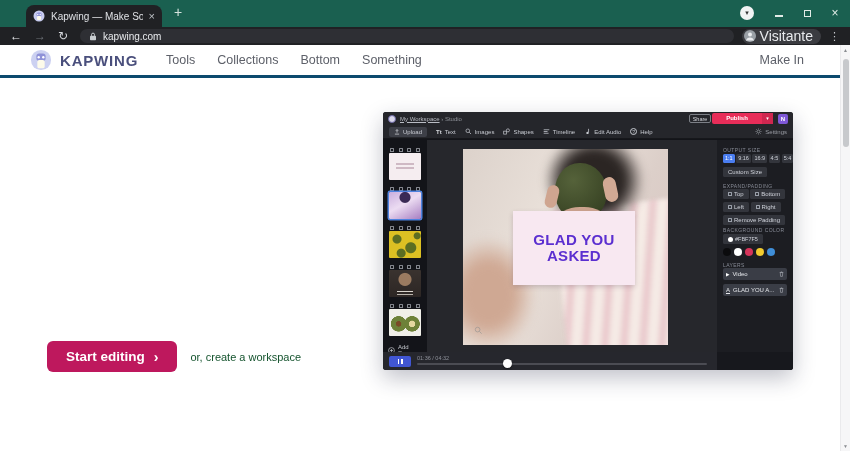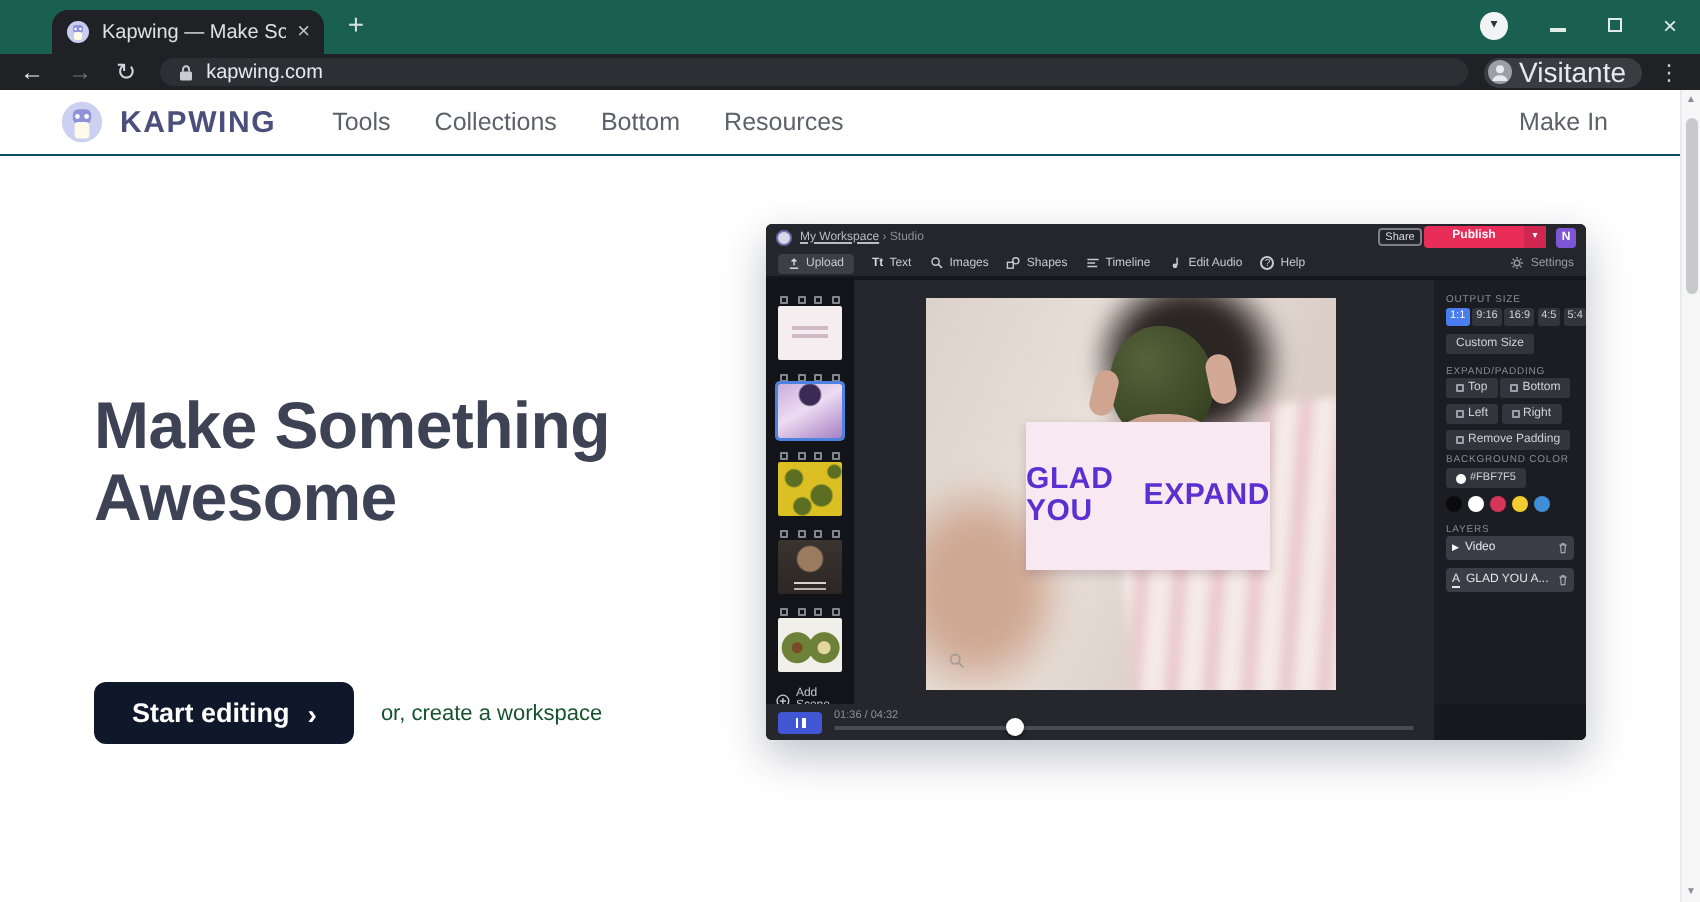--- a/index.html
+++ b/index.html
@@ -29,31 +29,31 @@
   .url { font-size:10px; color:#e8eaed; }
   .ppill { height:15px; border-radius:8px; background:#3b3c41; display:flex; align-items:center;
            gap:4px; padding:1px 8px 1px 2px; }
   .ppill .avatar { width:12px; height:12px; }
   .ppill .pname { font-size:14px; color:#e8eaed; }
   .kebab { color:#c4c7cb; font-size:11px; margin-left:8px; }
 
   
   .page { position:absolute; top:45px; left:0; width:850px; height:406px; background:#fff; }
   .site-header { height:33px; display:flex; align-items:center; padding:0 46px 0 30px;
-                 border-bottom:1px solid #0c4a6e; }
+                 border-bottom:3px solid #0c4a6e; }
   .brand { margin-left:8px; font-weight:bold; font-size:15px; letter-spacing:.8px; color:#4a4f7c; }
   .mainnav { margin-left:28px; display:flex; gap:22px; }
   .mainnav span, .signin { font-size:12.5px; color:#5d6069; }
   .signin { margin-left:auto; }
 
   .hero-title { position:absolute; left:47px; top:150px; width:290px; font-size:33px; line-height:1.1;
                 font-weight:800; color:#3d4254; letter-spacing:-.3px; }
   .hero-sub { position:absolute; left:47px; top:239px; width:322px; font-size:15.5px; line-height:1.32; color:#595e6b; }
   .cta-row { position:absolute; left:47px; top:296px; display:flex; align-items:center; gap:13px; }
-  .cta-btn { height:31px; padding:0 19px; background:#0f172a; border-radius:6px; color:#fff; border:none;
+  .cta-btn { height:31px; padding:0 19px; background:#be185d; border-radius:6px; color:#fff; border:none;
              font-weight:bold; font-size:13.5px; display:flex; align-items:center; gap:9px;
              font-family:inherit; cursor:pointer; }
   .cta-btn .chev { font-size:14px; font-weight:bold; }
   .cta-link { font-size:11px; color:#14532d; }
 
   
   .sbar { position:absolute; right:0; top:0; width:10px; height:406px; background:#f6f6f7; border-left:1px solid #eaeaec; }
   .sbar .arr { position:absolute; left:0; width:9px; text-align:center; font-size:5px; color:#8a8d91; }
   .sbar .thumb { position:absolute; left:2px; top:13px; width:6px; height:88px; background:#c7c9cc; border-radius:3px; }
 
@@ -120,21 +120,21 @@
          background:radial-gradient(closest-side,#cfa893 0%,#cfa893 52%,transparent 100%); filter:blur(5px); }
   .avocado { position:absolute; left:92px; top:14px; width:52px; height:58px;
              background:radial-gradient(circle at 35% 30%, #55623a, #3a4525 70%, #2f3a1e);
              border-radius:48% 52% 50% 50%; }
   .fthumb { position:absolute; left:83px; top:36px; width:12px; height:23px; background:#cfa590;
             border-radius:6px; transform:rotate(14deg); }
   .ffinger { position:absolute; left:141px; top:28px; width:13px; height:25px; background:#d2a994;
              border-radius:7px; transform:rotate(-12deg); }
   .fhand { position:absolute; left:95px; top:58px; width:48px; height:28px; background:#cda48f; border-radius:45%; }
   .card { position:absolute; left:50px; top:62px; width:122px; height:74px; background:#f8e8f1;
-          box-shadow:0 2px 5px rgba(60,30,60,.2); display:flex; flex-direction:row;
+          box-shadow:0 2px 5px rgba(60,30,60,.2); display:flex; flex-direction:column;
           align-items:center; justify-content:center; }
   .card span { color:#5b2fd0; font-weight:800; font-size:15px; line-height:1.08; letter-spacing:.3px; }
   .wmark { position:absolute; left:11px; bottom:10px; opacity:.65; }
 
   .rpanel { width:76px; background:#1c1d22; position:relative; }
   .plabel { position:absolute; left:6px; font-size:5px; letter-spacing:.4px; color:#878b96; }
   .prow { position:absolute; left:6px; display:flex; gap:1.5px; }
   .szbtn { height:9px; padding:0 2px; background:#33353c; border-radius:1.5px; color:#cfd2da;
            font-size:5.5px; line-height:9px; }
   .szbtn.active { background:#4a7df0; color:#fff; }
@@ -213,26 +213,25 @@
         <rect x="7" y="5" width="10" height="8" rx="3" fill="#8f92d8"></rect>
         <circle cx="9.5" cy="9" r="1.3" fill="#fff"></circle>
           <circle cx="14.5" cy="9" r="1.3" fill="#fff"></circle>
         <rect x="8" y="12" width="8" height="9" rx="2" fill="#fdfbea"></rect>
       </svg>
       <span class="brand">KAPWING</span>
       <nav class="mainnav">
         <span>Tools</span>
         <span>Collections</span>
         <span>Bottom</span>
-        <span>Resources</span>
+        <span>Something</span>
       </nav>
       <span class="signin">Make In</span>
     </div>
 
-    <h1 class="hero-title">Make Something Awesome</h1>
     <div class="cta-row">
       <button class="cta-btn">
         <span>Start editing</span>
         <span class="chev">›</span>
       </button>
       <a class="cta-link">or, create a workspace</a>
     </div>
 
     <div class="studio">
 
@@ -361,21 +360,21 @@
           <div class="cimg">
             <div class="shirt"></div>
             <div class="hair"></div>
             <div class="arm"></div>
             <div class="avocado"></div>
             <div class="fthumb"></div>
             <div class="ffinger"></div>
             <div class="fhand"></div>
             <div class="card">
               <span>GLAD YOU</span>
-              <span>EXPAND</span>
+              <span>ASKED</span>
             </div>
             <svg class="wmark" width="9" height="9" viewBox="0 0 10 10">
                 <circle cx="4" cy="4" r="2.6" stroke="#8e8e8e" stroke-width="1" fill="none"></circle>
                 <path d="M6 6 L8.5 8.5" stroke="#8e8e8e" stroke-width="1"></path>
               </svg>
           </div>
         </div>
 
         <div class="rpanel">
           <span class="plabel" style="top:7px;">OUTPUT SIZE</span>

